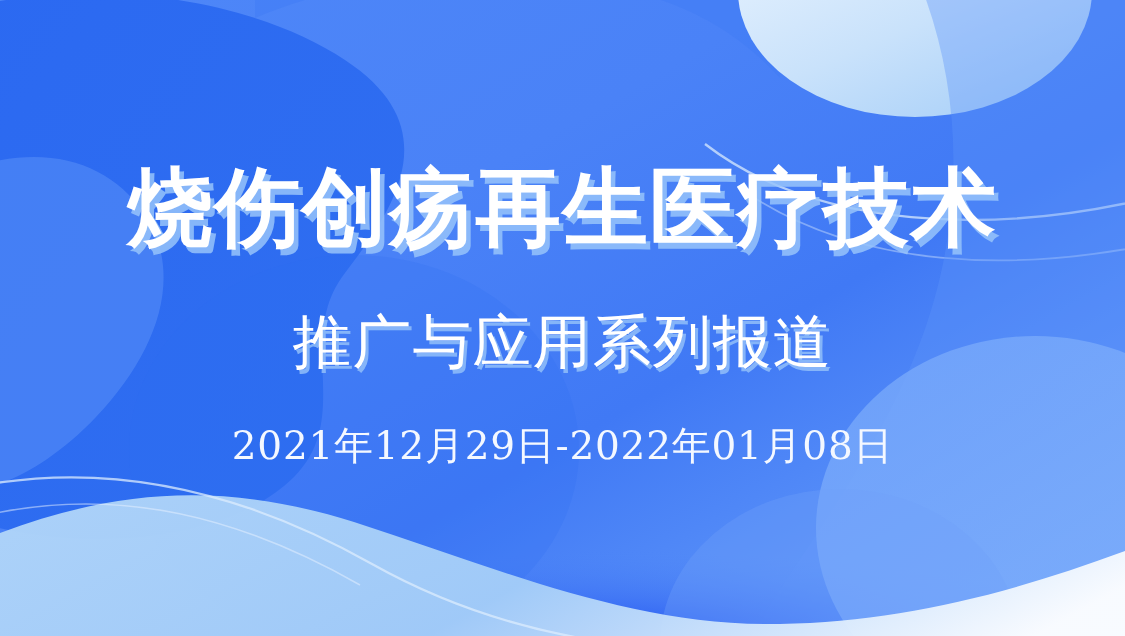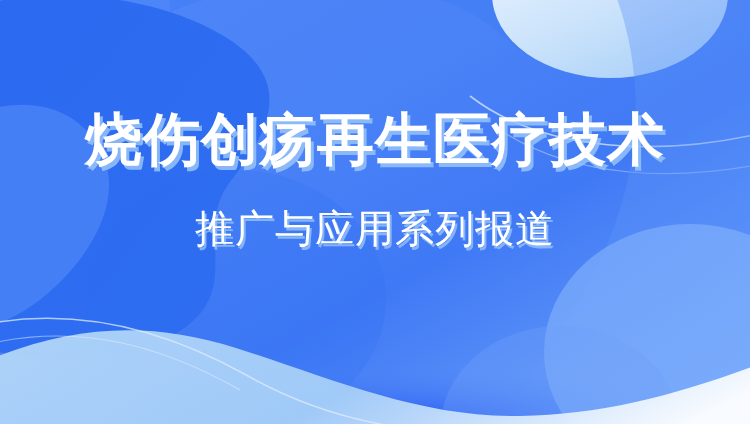--- a/index.html
+++ b/index.html
@@ -147,15 +147,16 @@
                C610,414 690,392 790,352 L790,464 L-40,464 Z" fill="url(#gradWave)" opacity="0.95"></path>
 
       <path d="M-40,330 C70,300 170,332 248,376 C330,422 430,442 540,430" fill="none" stroke="#dcecfe" stroke-width="1.5" opacity="0.75"></path>
       <path d="M-20,346 C80,320 166,348 240,390" fill="none" stroke="#e8f2ff" stroke-width="1.1" opacity="0.5"></path>
     </g>
   </svg>
 
   <div class="text-stack">
     <div id="main-title">烧伤创疡再生医疗技术</div>
     <div id="sub-title">推广与应用系列报道</div>
+    <div id="date-line">2021年12月29日-2022年01月08日</div>
   </div>
 
 </div>
 
 </body></html>

